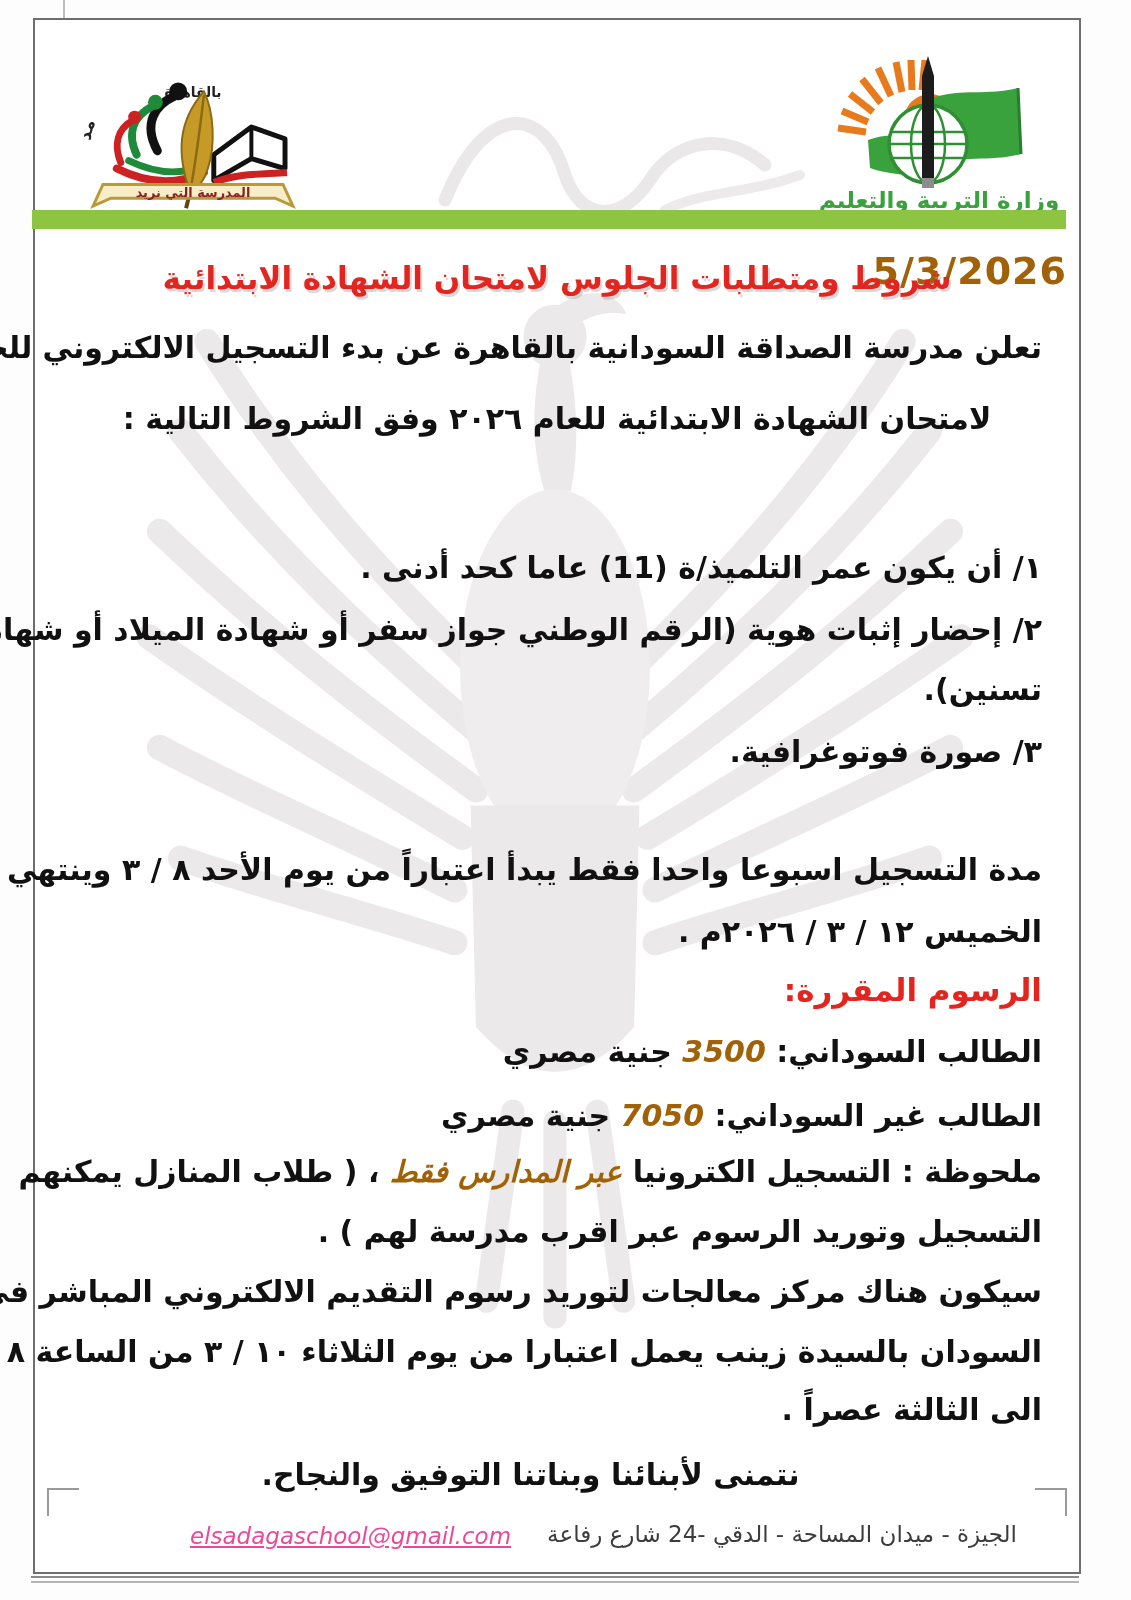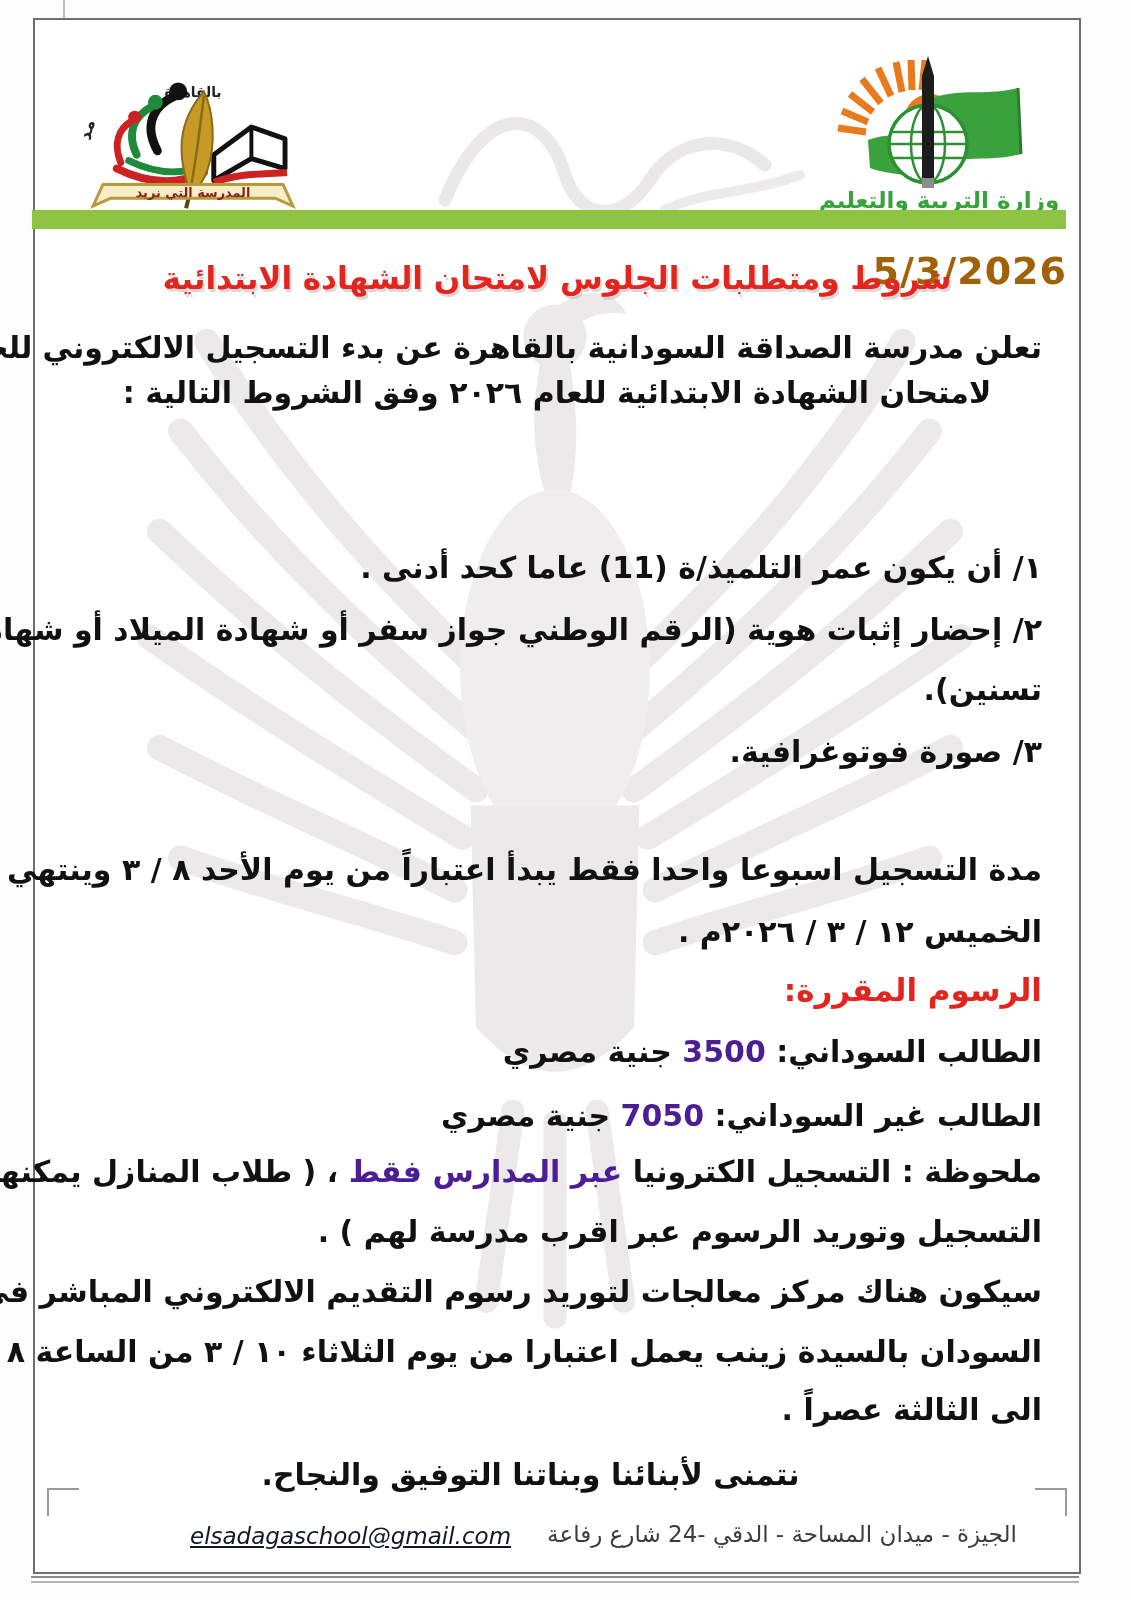--- a/index.html
+++ b/index.html
@@ -16,25 +16,25 @@
   .green-bar{position:absolute;left:-3px;top:190px;width:calc(100% - 10px);height:19px;
              background:#8dc442;z-index:3;}
   .date{position:absolute;right:12px;top:213px;z-index:3;direction:ltr;
         font-size:38px;font-weight:700;color:#a16207;letter-spacing:1px;margin-top:16px;}
   .title{position:absolute;left:37px;right:37px;top:240px;z-index:3;margin:0;
          direction:rtl;text-align:center;font-size:31px;font-weight:800;color:#e2261f;
          text-shadow:2px 3px 0 rgba(170,170,170,.45);white-space:nowrap;}
   .line{position:absolute;left:37px;right:37px;z-index:2;direction:rtl;
         font-size:30px;font-weight:800;color:#111;white-space:nowrap;line-height:46px;}
   .r{text-align:right;margin-top:47px;} .c{text-align:center;}
-  .red{color:#4c1d95;}
+  .red{color:#a16207;font-style:italic;}
   .fees-head{color:#e2261f;font-size:31px;text-align:right;}
   .closing{left:37px;right:90px;}
   .footer-email{position:absolute;left:155px;top:1503px;z-index:2;direction:ltr;
-        font-size:23px;font-style:italic;color:#0f172a;text-decoration:underline;}
+        font-size:23px;font-style:italic;color:#ec4899;text-decoration:underline;}
   .footer-address{position:absolute;right:62px;top:1501px;z-index:2;direction:rtl;
         font-size:23px;color:#3c3c3c;white-space:nowrap;}
   .tick{position:absolute;z-index:1;width:30px;height:26px;}
   .tick-l{left:12px;top:1468px;border-left:2px solid #9a9a9a;border-top:2px solid #9a9a9a;}
   .tick-r{right:12px;top:1468px;border-right:2px solid #9a9a9a;border-top:2px solid #9a9a9a;}
   .double-line{position:absolute;left:31px;top:1576px;width:1048px;height:3px;
         border-top:2px solid #8a8a8a;border-bottom:2px solid #b4b4b4;}
   .artifact-top{position:absolute;left:63px;top:0;width:2px;height:30px;background:#bdbdbd;}
   .logo{position:absolute;z-index:3;}
   .logo-school{left:27px;top:14px;width:262px;height:188px;}
@@ -155,21 +155,21 @@
       <text x="129" y="175" font-size="13.5" font-weight="bold" fill="#2e8f33" text-anchor="middle">The Ministry of Education</text>
     </svg>
 
     <div class="green-bar"></div>
 
     <div class="date">5/3/2026</div>
 
     <h1 class="title">شروط ومتطلبات الجلوس لامتحان الشهادة الابتدائية</h1>
 
     <div class="line c" style="top:305px">تعلن مدرسة الصداقة السودانية بالقاهرة عن بدء التسجيل الالكتروني للجلوس</div>
-    <div class="line c" style="top:350px">لامتحان الشهادة الابتدائية للعام ٢٠٢٦  وفق الشروط التالية :</div>
+    <div class="line c" style="top:376px">لامتحان الشهادة الابتدائية للعام ٢٠٢٦  وفق الشروط التالية :</div>
 
     <div class="line r" style="top:478px">١/ أن يكون عمر التلميذ/ة (11) عاما كحد أدنى .</div>
     <div class="line r" style="top:540px">٢/ إحضار إثبات هوية (الرقم الوطني جواز سفر أو شهادة الميلاد أو شهادة</div>
     <div class="line r" style="top:600px">تسنين).</div>
     <div class="line r" style="top:662px">٣/ صورة فوتوغرافية.</div>
 
     <div class="line r" style="top:780px">مدة التسجيل اسبوعا واحدا فقط يبدأ اعتباراً من يوم الأحد ٨ / ٣ وينتهي يوم</div>
     <div class="line r" style="top:842px">الخميس ١٢ / ٣ / ٢٠٢٦م .</div>
 
     <div class="line r fees-head" style="top:900px">الرسوم المقررة:</div>

